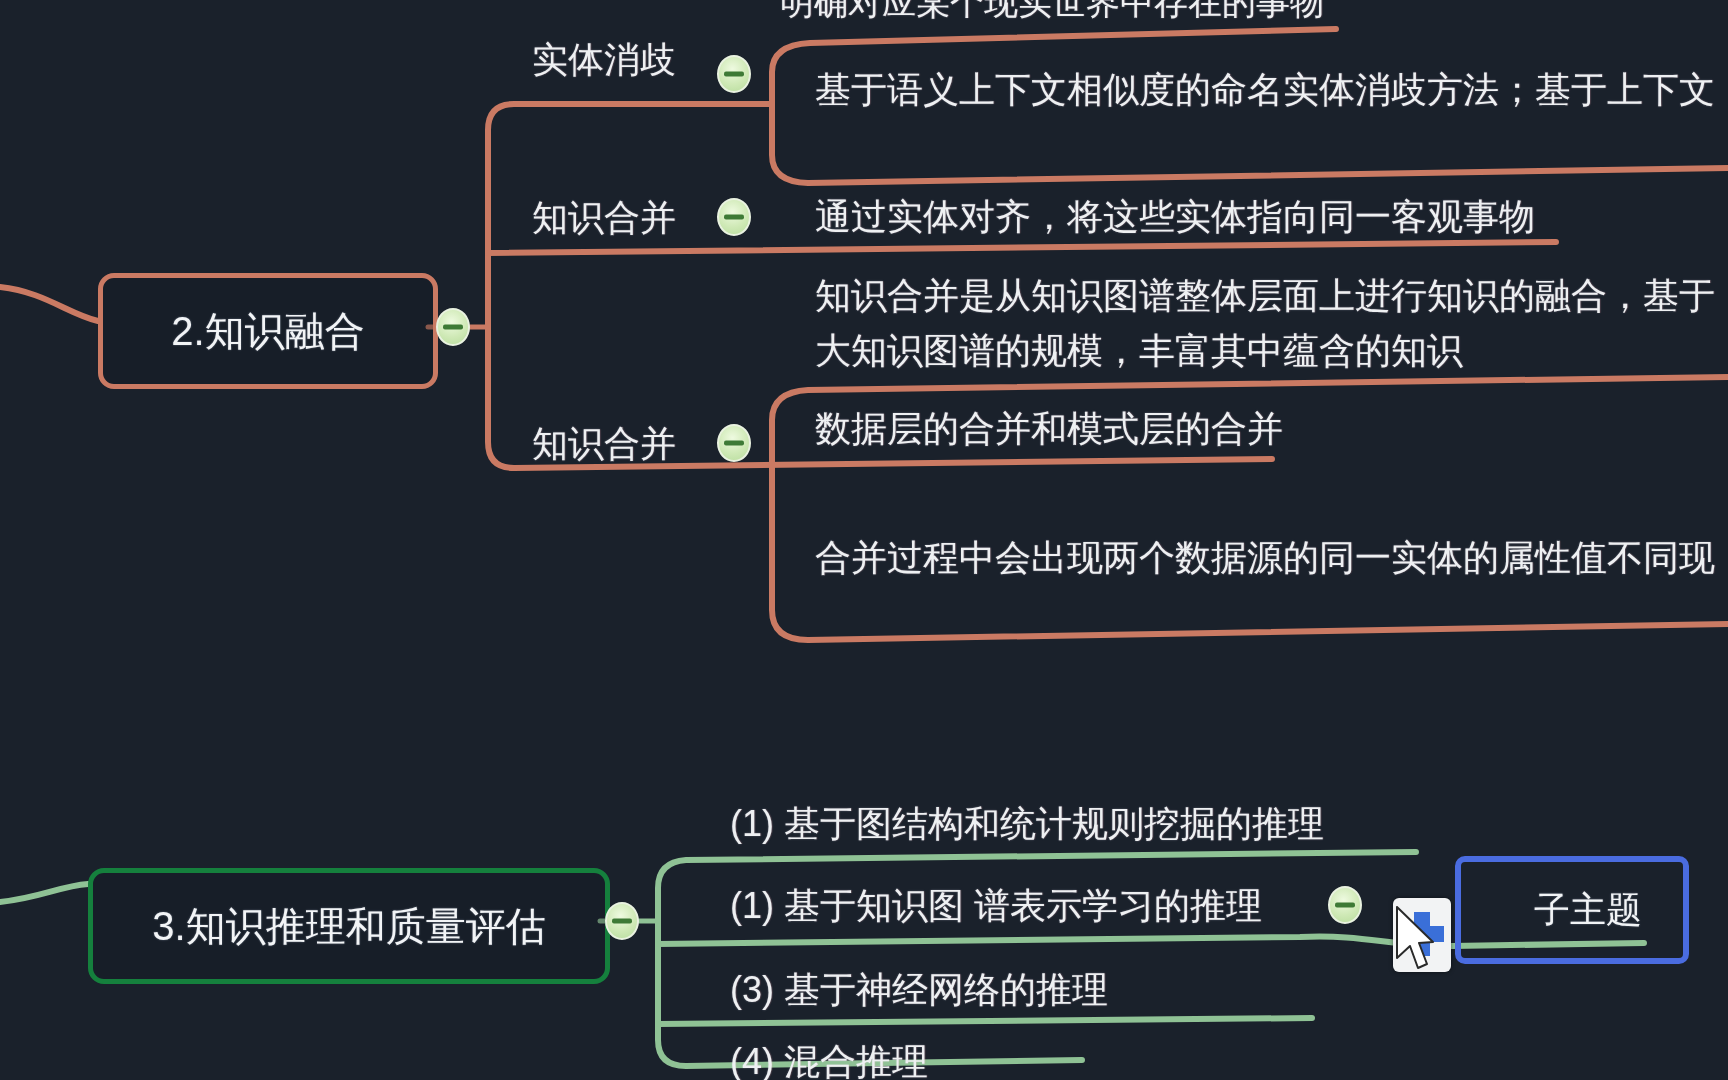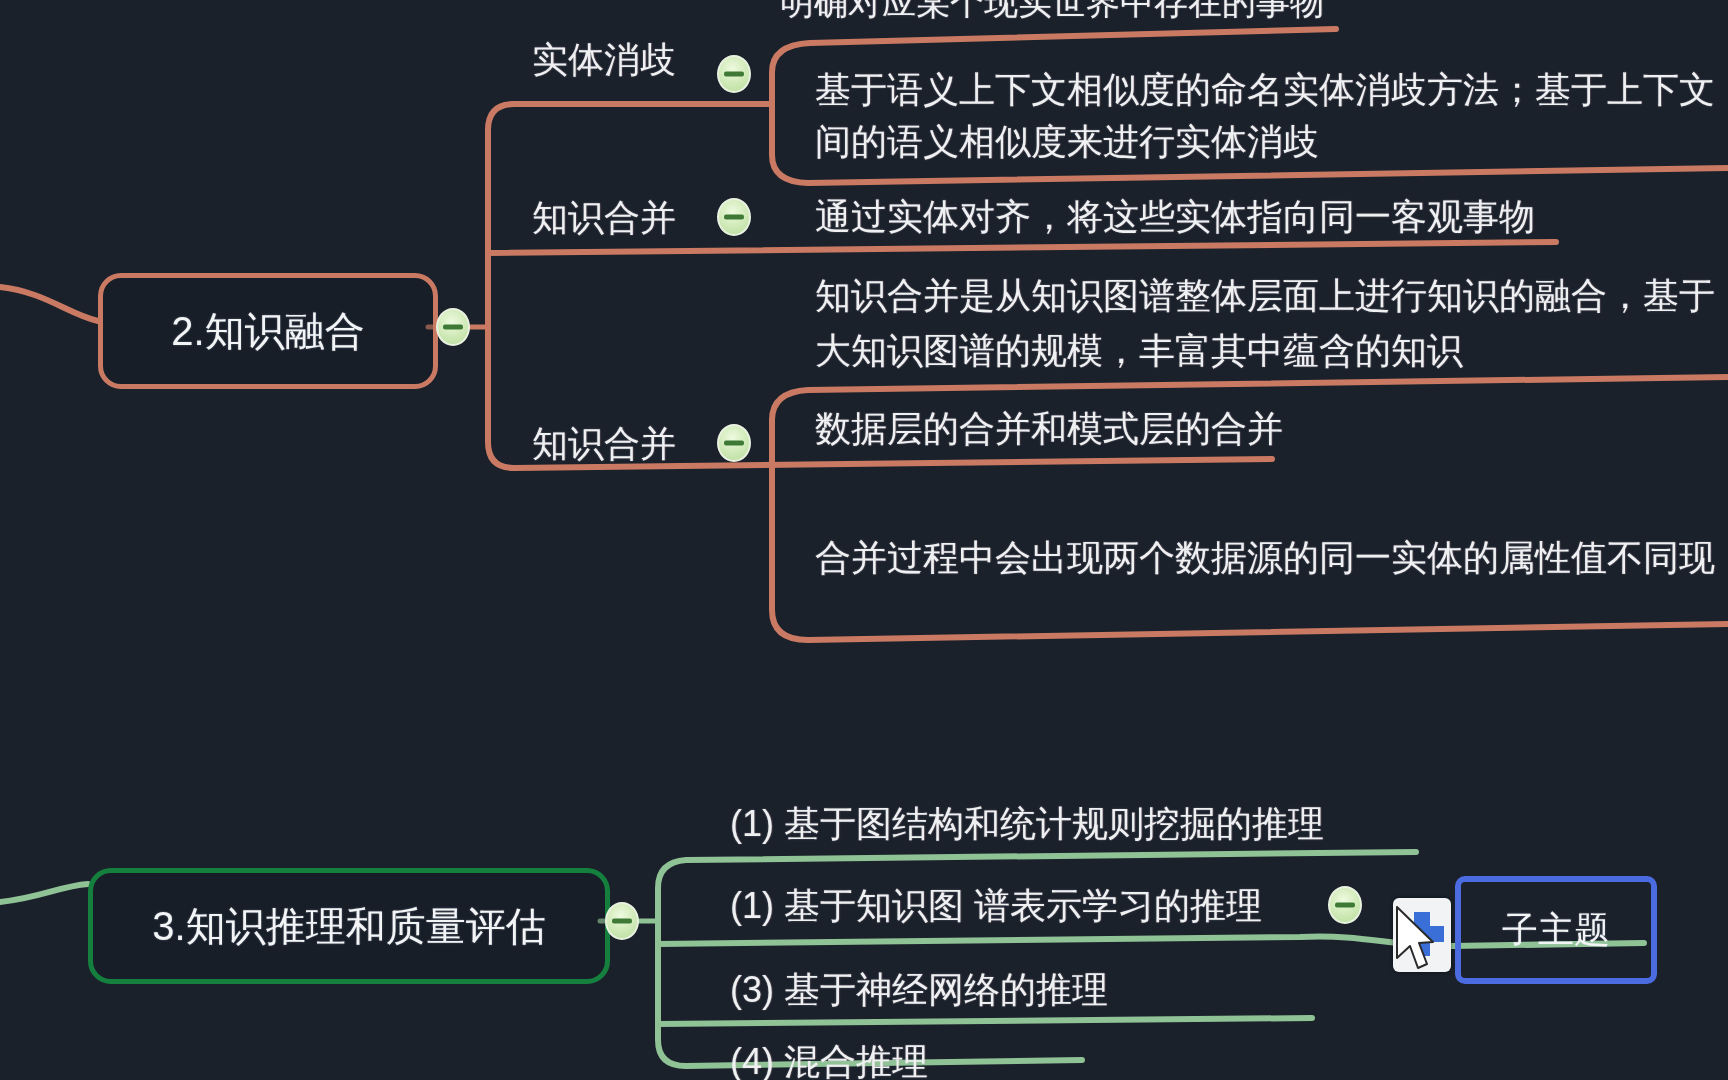--- a/index.html
+++ b/index.html
@@ -17,21 +17,21 @@
     white-space:nowrap;
     font-size:36px;
     line-height:1.1;
     text-shadow:0 0 2px rgba(220,230,255,.35), 1px 0 1px rgba(255,120,120,.15);
     z-index:3;
   }
   .small{font-size:34px;}
   .topic-box{
     position:absolute;
     display:flex;align-items:center;justify-content:center;
-    border-radius:23px;
+    border-radius:16px;
     background:rgba(20,26,34,.35);
     z-index:2;
     color:#f2f4f6;
     font-size:40px;
     text-shadow:0 0 2px rgba(220,230,255,.4);
     white-space:nowrap;
   }
   .orange-box{border:5px solid #ca7a63;}
   .green-box{border:5px solid #15803d;}
   .blue-box{
@@ -99,21 +99,20 @@
   <div class="topic-box orange-box" style="left:98px;top:273px;width:330px;height:106px;">
     <span>2.知识融合</span>
   </div>
   <div class="minus-btn" style="left:436px;top:308px;"></div>
 
   <div class="txt" style="left:532px;top:40px;">实体消歧</div>
   <div class="minus-btn" style="left:717px;top:55px;"></div>
 
   <div class="txt small" style="left:780px;top:-16px;">明确对应某个现实世界中存在的事物</div>
   <div class="txt" style="left:815px;top:70px;">基于语义上下文相似度的命名实体消歧方法；基于上下文</div>
-  <div class="txt" style="left:815px;top:122px;">间的语义相似度来进行实体消歧</div>
 
   <div class="txt" style="left:532px;top:198px;">知识合并</div>
   <div class="minus-btn" style="left:717px;top:198px;"></div>
   <div class="txt" style="left:815px;top:197px;">通过实体对齐，将这些实体指向同一客观事物</div>
 
   <div class="txt" style="left:532px;top:424px;">知识合并</div>
   <div class="minus-btn" style="left:717px;top:424px;"></div>
   <div class="txt" style="left:815px;top:279px;font-family:Liberation Mono, monospace;">知识合并是从知识图谱整体层面上进行知识的融合，基于</div>
   <div class="txt" style="left:815px;top:331px;">大知识图谱的规模，丰富其中蕴含的知识</div>
   <div class="txt" style="left:815px;top:409px;">数据层的合并和模式层的合并</div>
@@ -123,21 +122,21 @@
     <span>3.知识推理和质量评估</span>
   </div>
   <div class="minus-btn" style="left:605px;top:902px;"></div>
 
   <div class="txt" style="left:730px;top:804px;">(1) 基于图结构和统计规则挖掘的推理</div>
   <div class="txt" style="left:730px;top:886px;">(1) 基于知识图 谱表示学习的推理</div>
   <div class="minus-btn" style="left:1328px;top:886px;"></div>
   <div class="txt" style="left:730px;top:970px;">(3) 基于神经网络的推理</div>
   <div class="txt" style="left:730px;top:1042px;">(4) 混合推理</div>
 
-  <div class="blue-box" style="left:1455px;top:876px;width:190px;height:96px;">
+  <div class="blue-box" style="left:1455px;top:856px;width:190px;height:96px;padding-left:32px;">
     <span>子主题</span>
   </div>
 
   <div id="add-card">
     <div class="plus-v"></div>
     <div class="plus-h"></div>
   </div>
   <svg id="cursor" width="46" height="66" viewBox="0 0 46 66">
     <polygon points="1,1 1,52 14,40 22,62 31,58 23,37 37,36" fill="#ffffff" stroke="#2a2a2a" stroke-width="2" stroke-linejoin="round"></polygon>
   </svg>

